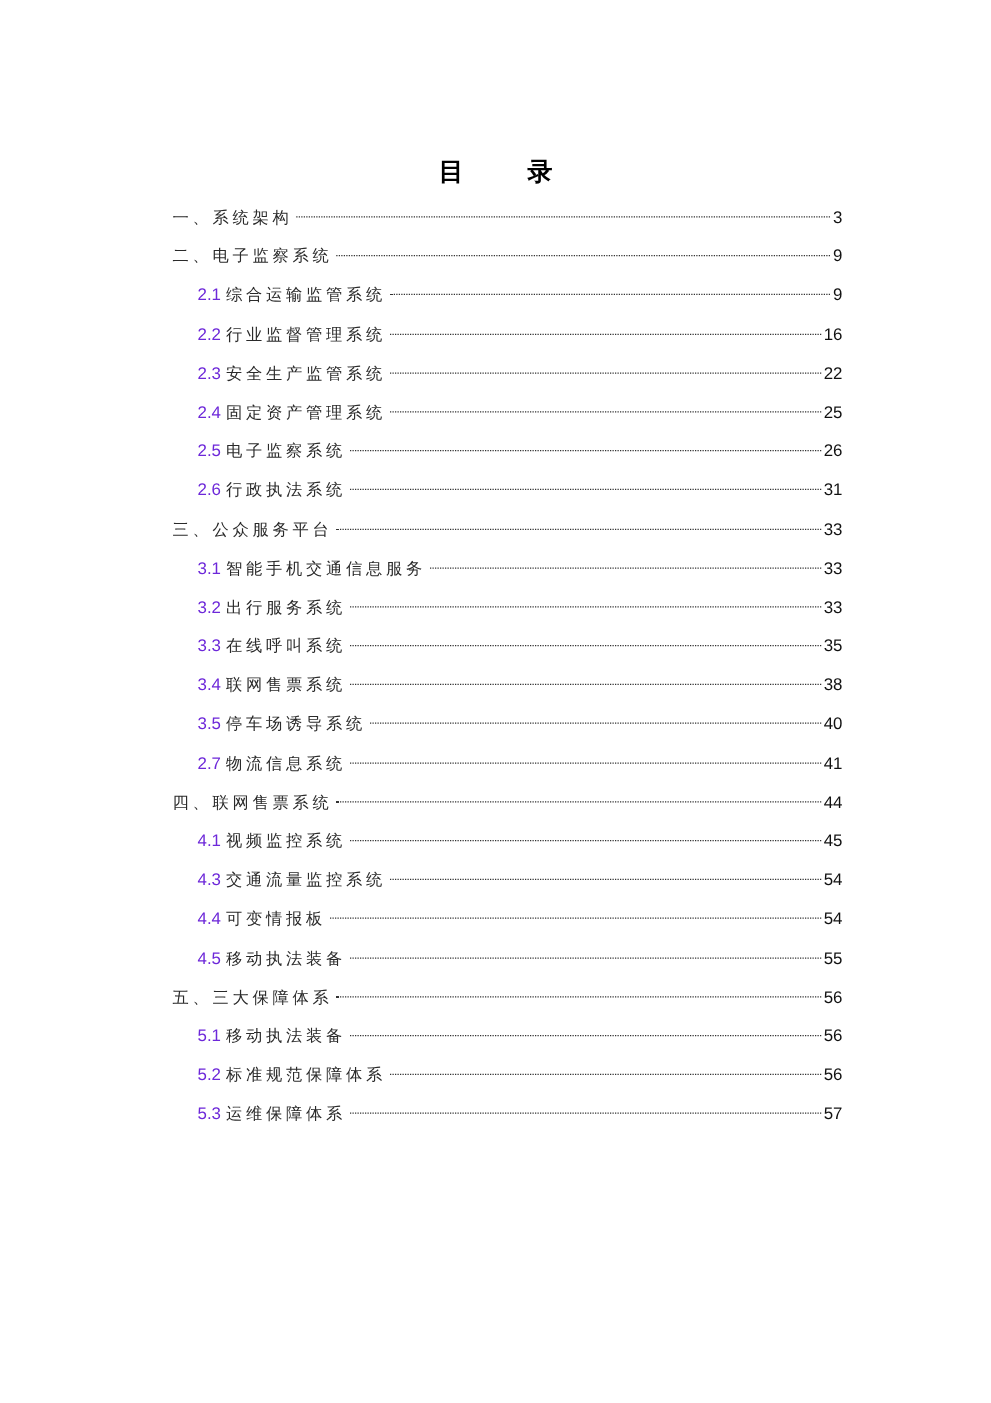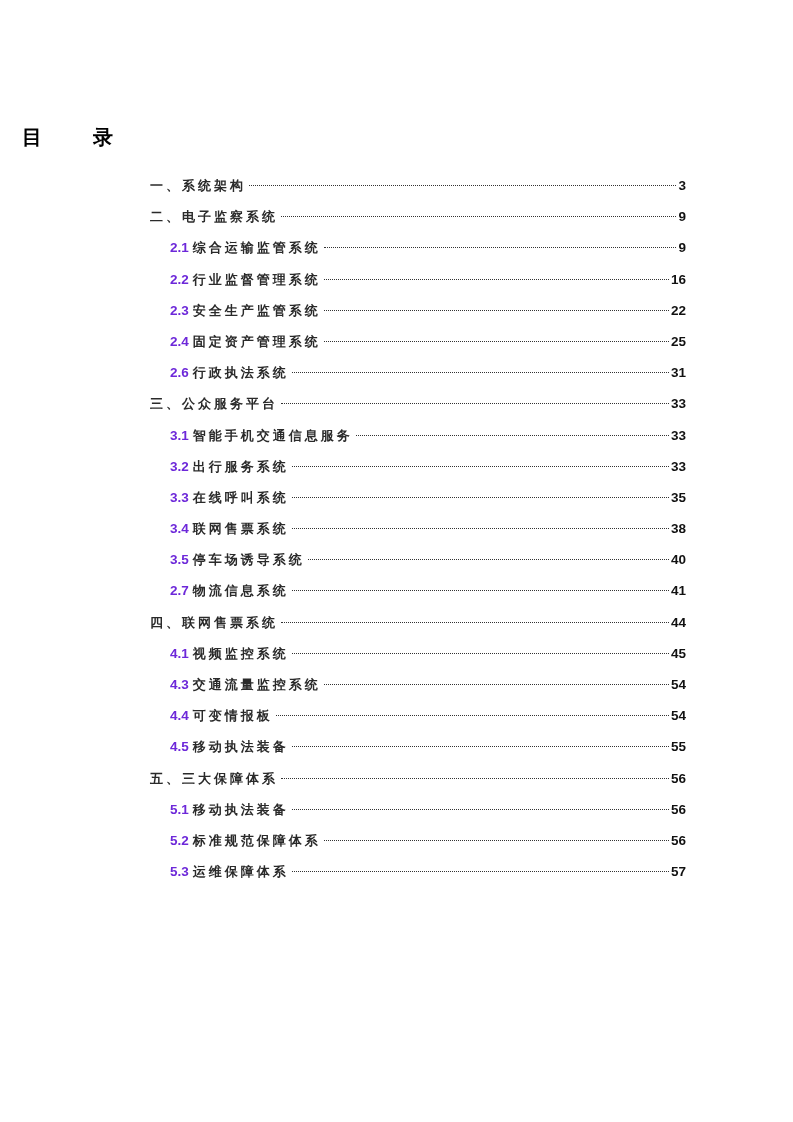--- a/index.html
+++ b/index.html
@@ -19,37 +19,36 @@
       position: absolute;
       left: 0; top: 0;
       width: 793px; height: 1122px;
       background: #ffffff;
     }
     .toc-title {
       position: absolute;
       left: 0;
       width: 793px;
       top: 124px;
-      text-align: left;
+      text-align: center;
       font-size: 20px;
       font-weight: bold;
       letter-spacing: 22px;
       text-indent: 22px;
       color: #000;
       font-family: "DejaVu Sans", sans-serif;
     }
     .toc-list {
       position: absolute;
       left: 138px;
       top: 162px;
       width: 536px;
-      margin: 12px;
+      margin: 0;
       padding: 0;
       list-style: none;
-      font-weight: bold;
     }
     .toc-entry {
       display: flex;
       align-items: baseline;
       height: 31.2px;
       line-height: 24px;
       font-size: 13.5px;
       white-space: nowrap;
       cursor: pointer;
     }
@@ -118,20 +117,26 @@
       <span class="toc-leader"></span>
       <span class="toc-page">22</span>
     </li>
     <li class="toc-entry level-2">
       <span class="toc-num">2.4</span>
       <span class="toc-label">固定资产管理系统</span>
       <span class="toc-leader"></span>
       <span class="toc-page">25</span>
     </li>
     <li class="toc-entry level-2">
+      <span class="toc-num">2.5</span>
+      <span class="toc-label">电子监察系统</span>
+      <span class="toc-leader"></span>
+      <span class="toc-page">26</span>
+    </li>
+    <li class="toc-entry level-2">
       <span class="toc-num">2.6</span>
       <span class="toc-label">行政执法系统</span>
       <span class="toc-leader"></span>
       <span class="toc-page">31</span>
     </li>
     <li class="toc-entry level-1">
 
       <span class="toc-label">三、公众服务平台</span>
       <span class="toc-leader"></span>
       <span class="toc-page">33</span>

